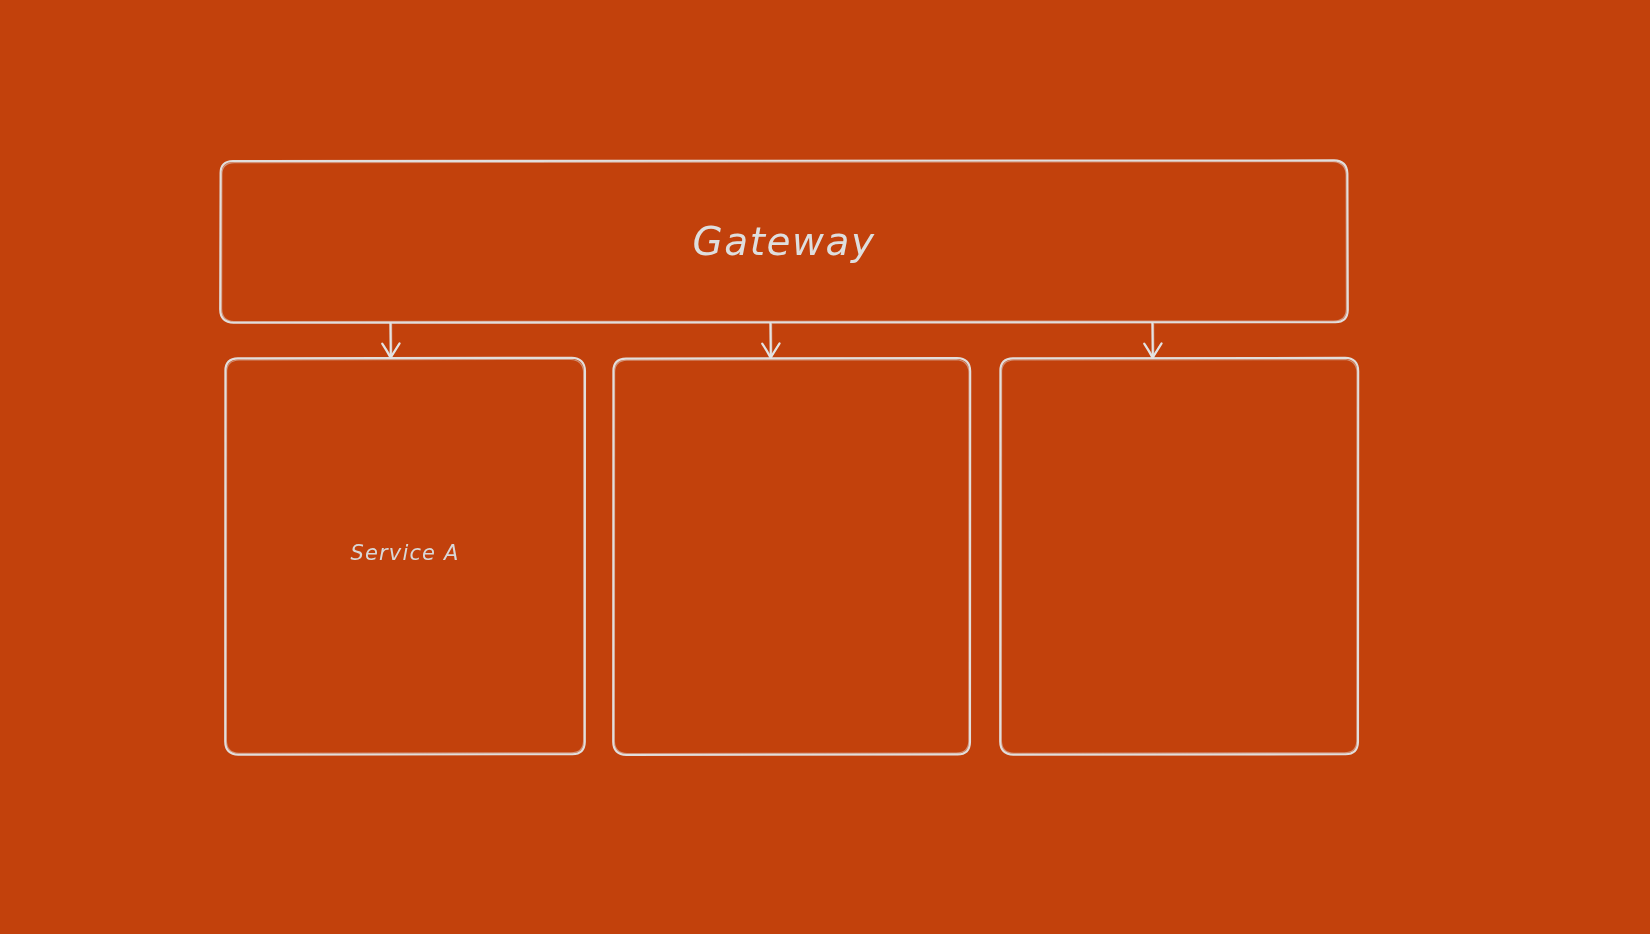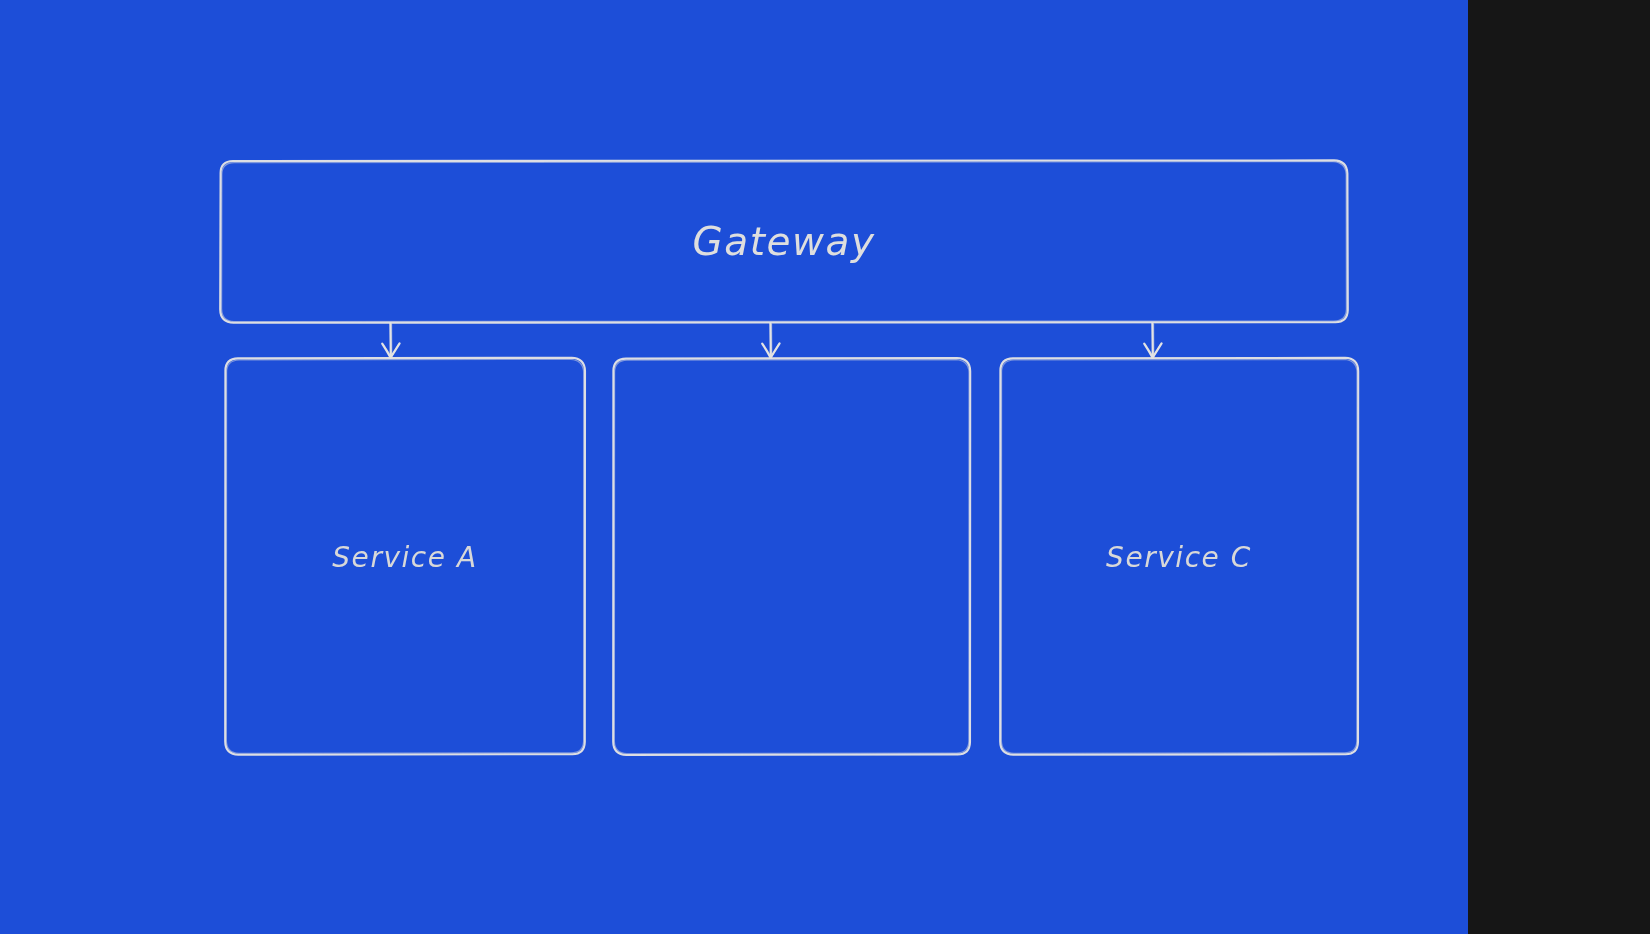--- a/index.html
+++ b/index.html
@@ -10,23 +10,23 @@
   }
   body {
     width: 1650px;
     height: 934px;
     overflow: hidden;
     font-family: "DejaVu Sans", sans-serif;
   }
 
   #canvas {
     position: relative;
-    width: 1468px;
+    width: 1650px;
     height: 934px;
-    background: #1d4ed8;
+    background: #c2410c;
   }
 
   #sketch-layer {
     position: absolute;
     left: 0;
     top: 0;
     width: 1650px;
     height: 934px;
     pointer-events: none;
   }
@@ -62,21 +62,21 @@
     color: #dedede;
   }
 
   
   .node-service {
     top: 375px;
     height: 380px;
     align-items: flex-start;
   }
   .node-service .node-label {
-    font-size: 28px;
+    font-size: 21px;
     margin-top: 166px;
   }
 
   #node-service-a { left: 225px;  width: 360px; }
   #node-service-b { left: 613px;  width: 357px; }
   #node-service-c { left: 1000px; width: 358px; }
 </style>
 </head>
 <body>
 
@@ -175,17 +175,14 @@
 
   <div class="node" id="node-gateway">
     <span class="node-label">Gateway</span>
   </div>
 
   <div class="node node-service" id="node-service-a">
     <span class="node-label">Service A</span>
   </div>
 
 
-  <div class="node node-service" id="node-service-c">
-    <span class="node-label">Service C</span>
-  </div>
 
 </div>
 
 </body></html>

